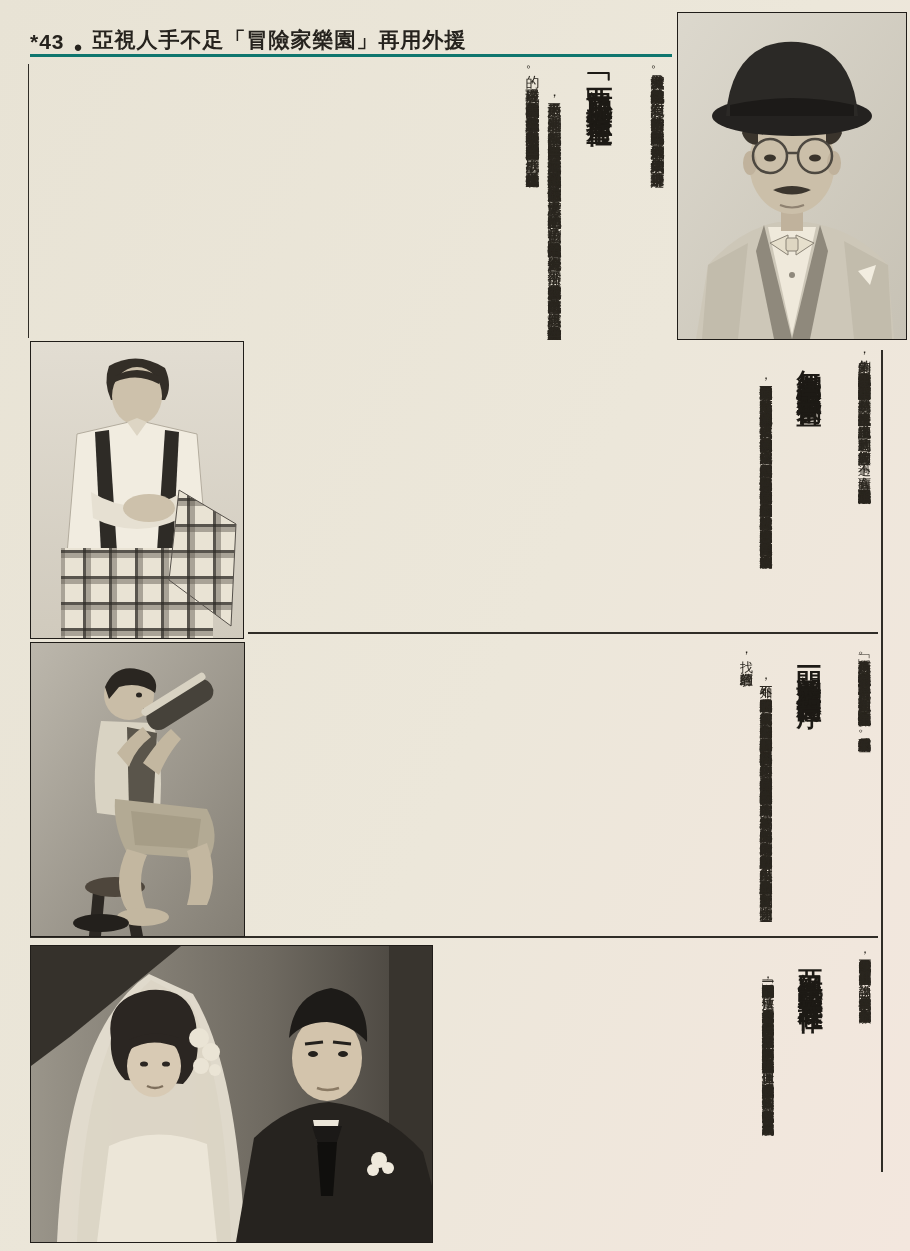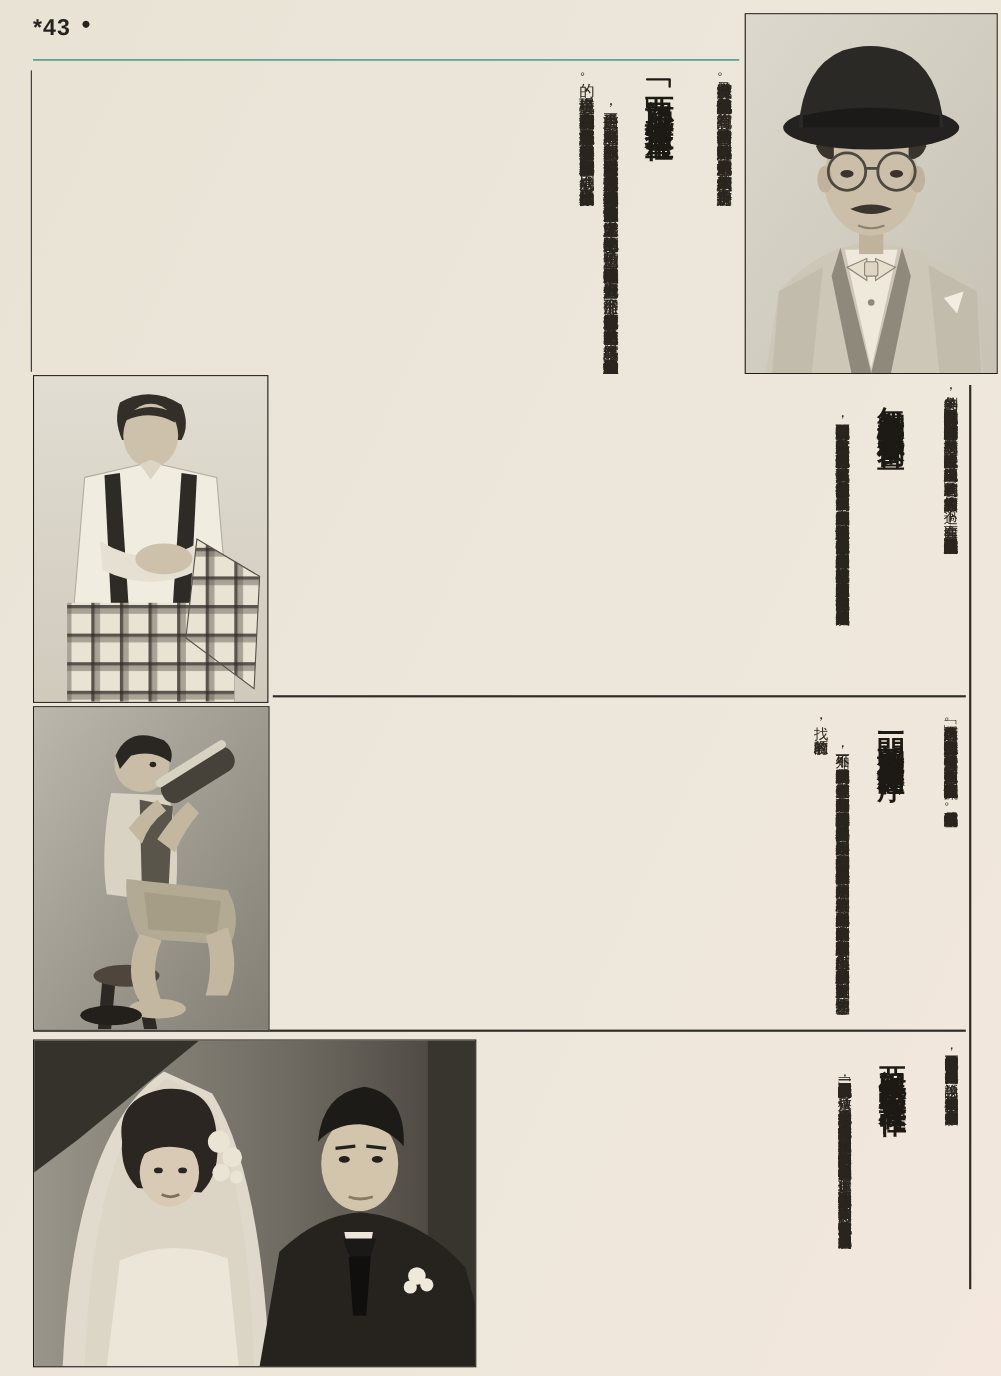--- a/index.html
+++ b/index.html
@@ -6,22 +6,22 @@
   body{
     width:910px;height:1251px;position:relative;overflow:hidden;
     background:linear-gradient(115deg,#e8e3d5 0%,#ece7da 55%,#f3e7de 100%);
     font-family:"Liberation Serif","DejaVu Serif",serif;
     color:#28241d;
   }
   .page{position:absolute;inset:0;}
   
   .header{
     position:absolute;left:30px;top:14px;width:642px;height:40px;
-    display:flex;align-items:flex-start;gap:9px;
-    border-bottom:1px solid #0f766e;
+    display:flex;align-items:flex-end;gap:9px;
+    border-bottom:3px solid #0f766e;
     font-family:"Liberation Sans","DejaVu Sans",sans-serif;
     font-size:21px;font-weight:bold;color:#26231e;letter-spacing:1px;
   }
   .header .dot{font-size:15px;line-height:1;}
   
   .rule{position:absolute;background:#302d27;}
   .rule-left{left:28px;top:64px;width:1px;height:274px;}
   .rule-mid1{left:248px;top:632px;width:630px;height:2px;}
   .rule-mid2{left:30px;top:936px;width:848px;height:2px;}
   .rule-right{left:881px;top:350px;width:2px;height:822px;}
@@ -51,20 +51,21 @@
   .photo4{left:30px;top:945px;width:401px;height:296px;}
 </style>
 </head>
 <body>
 
 <div class="page">
 
   <div class="header">
     <span>*43</span>
     <span class="dot">●</span>
+    <span>亞視人手不足「冒險家樂園」再用外援</span>
   </div>
 
   <div class="rule rule-left"></div>
   <div class="rule rule-mid1"></div>
   <div class="rule rule-mid2"></div>
   <div class="rule rule-right"></div>
 
   <div class="photo photo1">
     <svg width="228" height="326" viewBox="0 0 228 326" aria-hidden="true">
       <defs>

